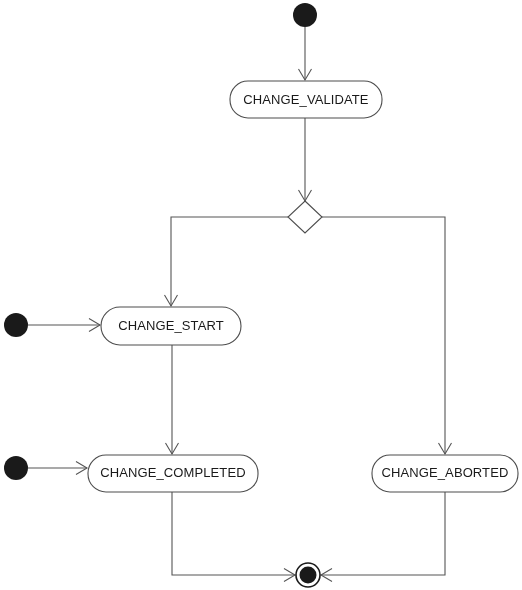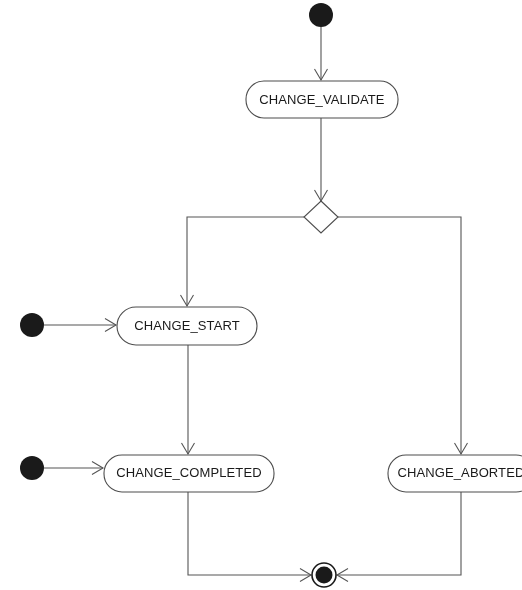--- a/index.html
+++ b/index.html
@@ -11,21 +11,21 @@
   body {
     width: 522px;
     height: 590px;
     font-family: "Liberation Sans", sans-serif;
     overflow: hidden;
     position: relative;
   }
   #diagram-root {
     position: absolute;
     top: 0;
-    left: 16px;
+    left: 0;
     width: 474px;
     height: 590px;
   }
   svg#state-diagram {
     display: block;
     width: 522px;
     height: 590px;
     background: #ffffff;
   }
   .state-label {

